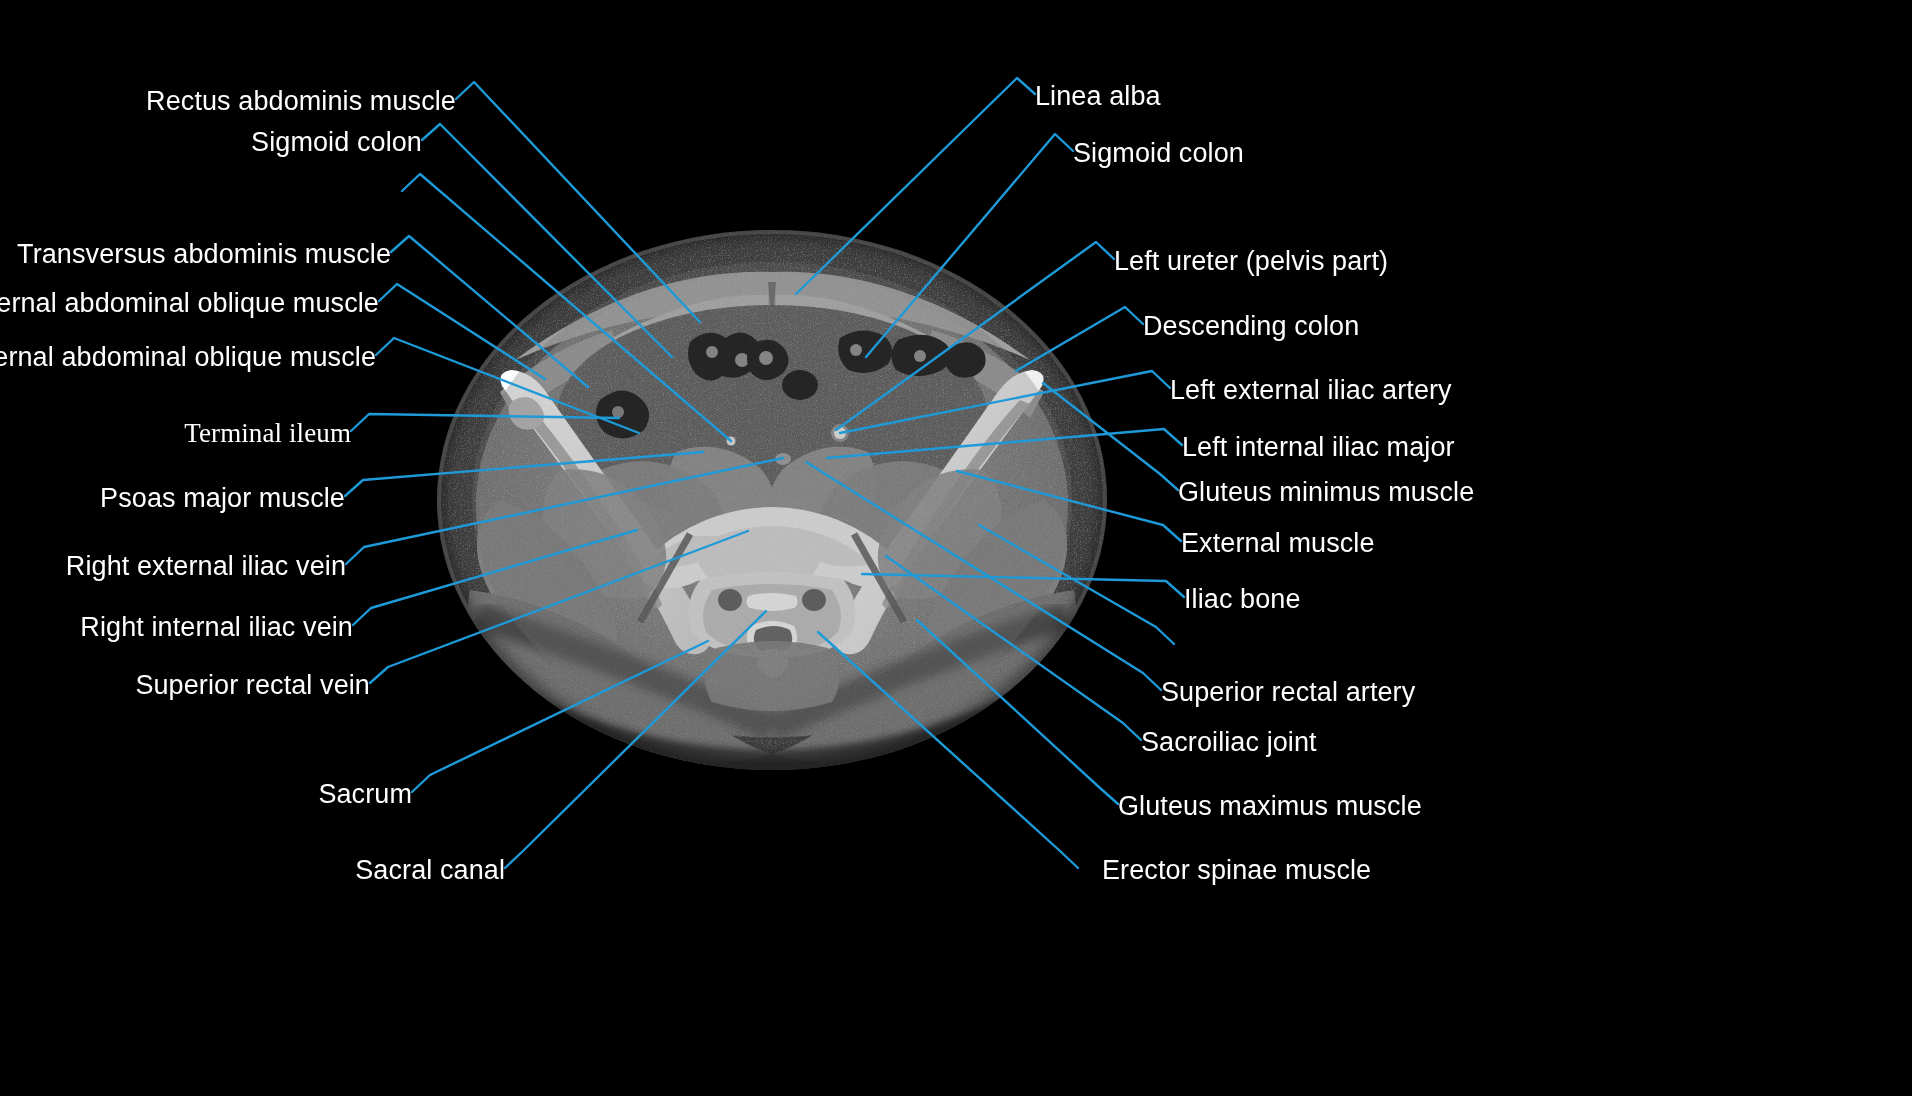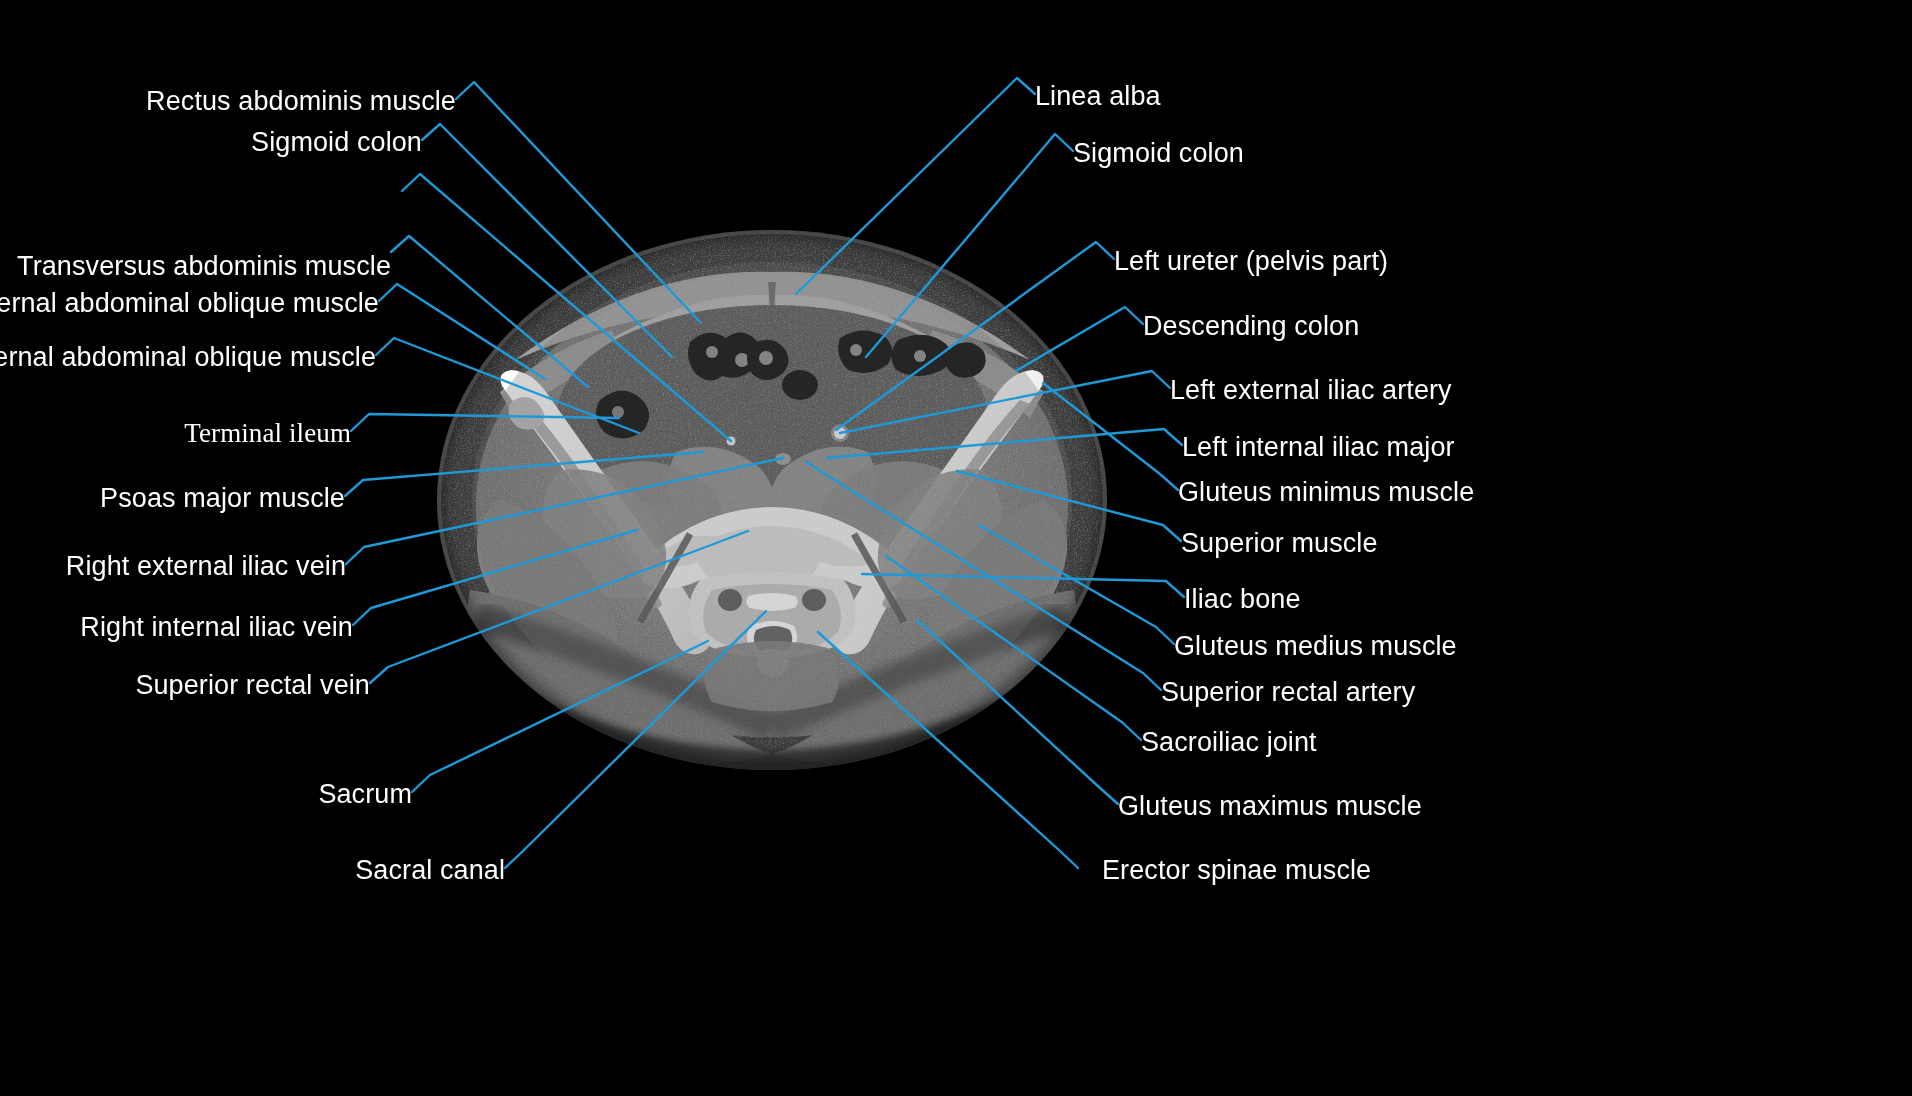--- a/index.html
+++ b/index.html
@@ -303,39 +303,38 @@
         <polyline points="1161,690 1143,673 806,462" stroke="#1e9ad8"></polyline>
         <polyline points="1141,740 1123,723 886,556" stroke="#1e9ad8"></polyline>
         <polyline points="1118,804 1100,788 917,620" stroke="#1e9ad8"></polyline>
         <polyline points="1078,868 1060,851 818,632" stroke="#1e9ad8"></polyline>
       </g>
   </svg>
 
   <div id="label-layer">
       <div class="label left" style="left: 456px; top: 101px; color: rgb(255, 255, 255);">Rectus abdominis muscle</div>
       <div class="label left" style="left: 422px; top: 142px; color: rgb(255, 255, 255);">Sigmoid colon</div>
-      <div class="label left" style="left: 391px; top: 254px; color: rgb(255, 255, 255); margin-top: 12px;">Transversus abdominis muscle</div>
+      <div class="label left" style="left: 391px; top: 254px; color: rgb(255, 255, 255);">Transversus abdominis muscle</div>
       <div class="label left" style="left: 379px; top: 303px; color: rgb(255, 255, 255);">External abdominal oblique muscle</div>
       <div class="label left" style="left: 376px; top: 357px; color: rgb(255, 255, 255);">Internal abdominal oblique muscle</div>
       <div class="label left" style="left: 351px; top: 433px; color: rgb(255, 255, 255); font-family: Liberation Serif, serif;">Terminal ileum</div>
       <div class="label left" style="left: 345px; top: 498px; color: rgb(255, 255, 255);">Psoas major muscle</div>
       <div class="label left" style="left: 346px; top: 566px; color: rgb(255, 255, 255);">Right external iliac vein</div>
       <div class="label left" style="left: 353px; top: 627px; color: rgb(255, 255, 255);">Right internal iliac vein</div>
       <div class="label left" style="left: 370px; top: 685px; color: rgb(255, 255, 255);">Superior rectal vein</div>
       <div class="label left" style="left: 412px; top: 794px; color: rgb(255, 255, 255);">Sacrum</div>
       <div class="label left" style="left: 505px; top: 870px; color: rgb(255, 255, 255);">Sacral canal</div>
       <div class="label right" style="left: 1035px; top: 96px; color: rgb(255, 255, 255);">Linea alba</div>
       <div class="label right" style="left: 1073px; top: 153px; color: rgb(255, 255, 255);">Sigmoid colon</div>
       <div class="label right" style="left: 1114px; top: 261px; color: rgb(255, 255, 255);">Left ureter (pelvis part)</div>
       <div class="label right" style="left: 1143px; top: 326px; color: rgb(255, 255, 255);">Descending colon</div>
       <div class="label right" style="left: 1170px; top: 390px; color: rgb(255, 255, 255);">Left external iliac artery</div>
       <div class="label right" style="left: 1182px; top: 447px; color: rgb(255, 255, 255);">Left internal iliac major</div>
       <div class="label right" style="left: 1178px; top: 492px; color: rgb(255, 255, 255);">Gluteus minimus muscle</div>
-      <div class="label right" style="left: 1181px; top: 543px; color: rgb(255, 255, 255);">Superior muscle</div>
+      <div class="label right" style="left: 1181px; top: 543px; color: rgb(255, 255, 255);">External muscle</div>
       <div class="label right" style="left: 1184px; top: 599px; color: rgb(255, 255, 255);">Iliac bone</div>
-      <div class="label right" style="left: 1174px; top: 646px; color: rgb(255, 255, 255);">Gluteus medius muscle</div>
       <div class="label right" style="left: 1161px; top: 692px; color: rgb(255, 255, 255);">Superior rectal artery</div>
       <div class="label right" style="left: 1141px; top: 742px; color: rgb(255, 255, 255);">Sacroiliac joint</div>
       <div class="label right" style="left: 1118px; top: 806px; color: rgb(255, 255, 255);">Gluteus maximus muscle</div>
       <div class="label right" style="left: 1102px; top: 870px; color: rgb(255, 255, 255);">Erector spinae muscle</div>
     </div>
 
 </div>
 
 </body></html>

